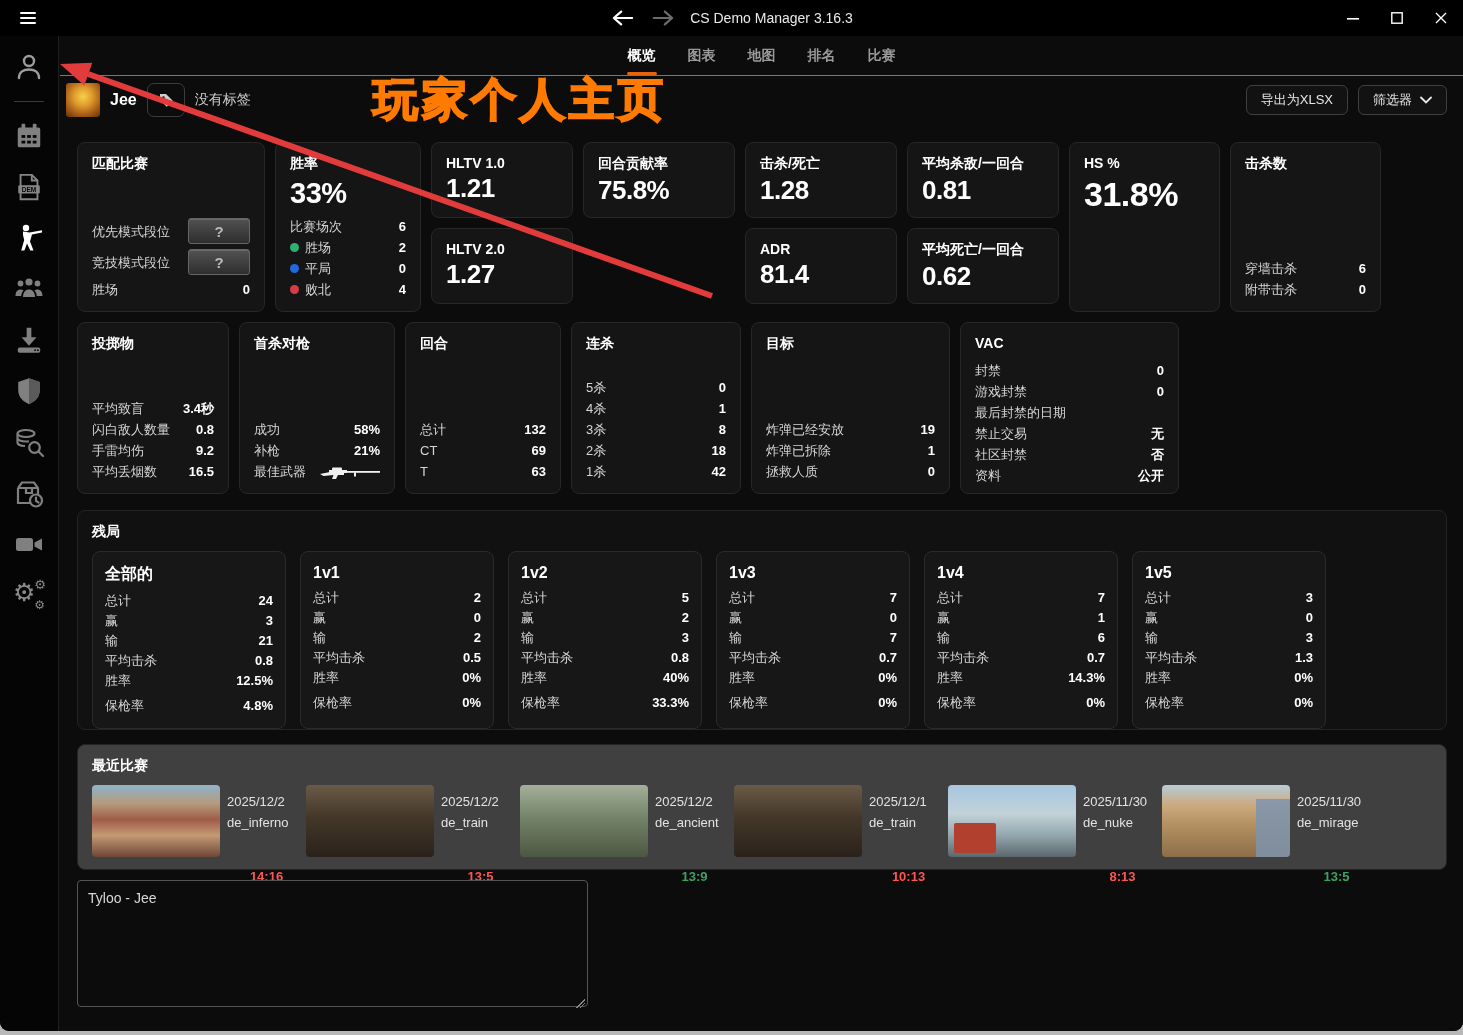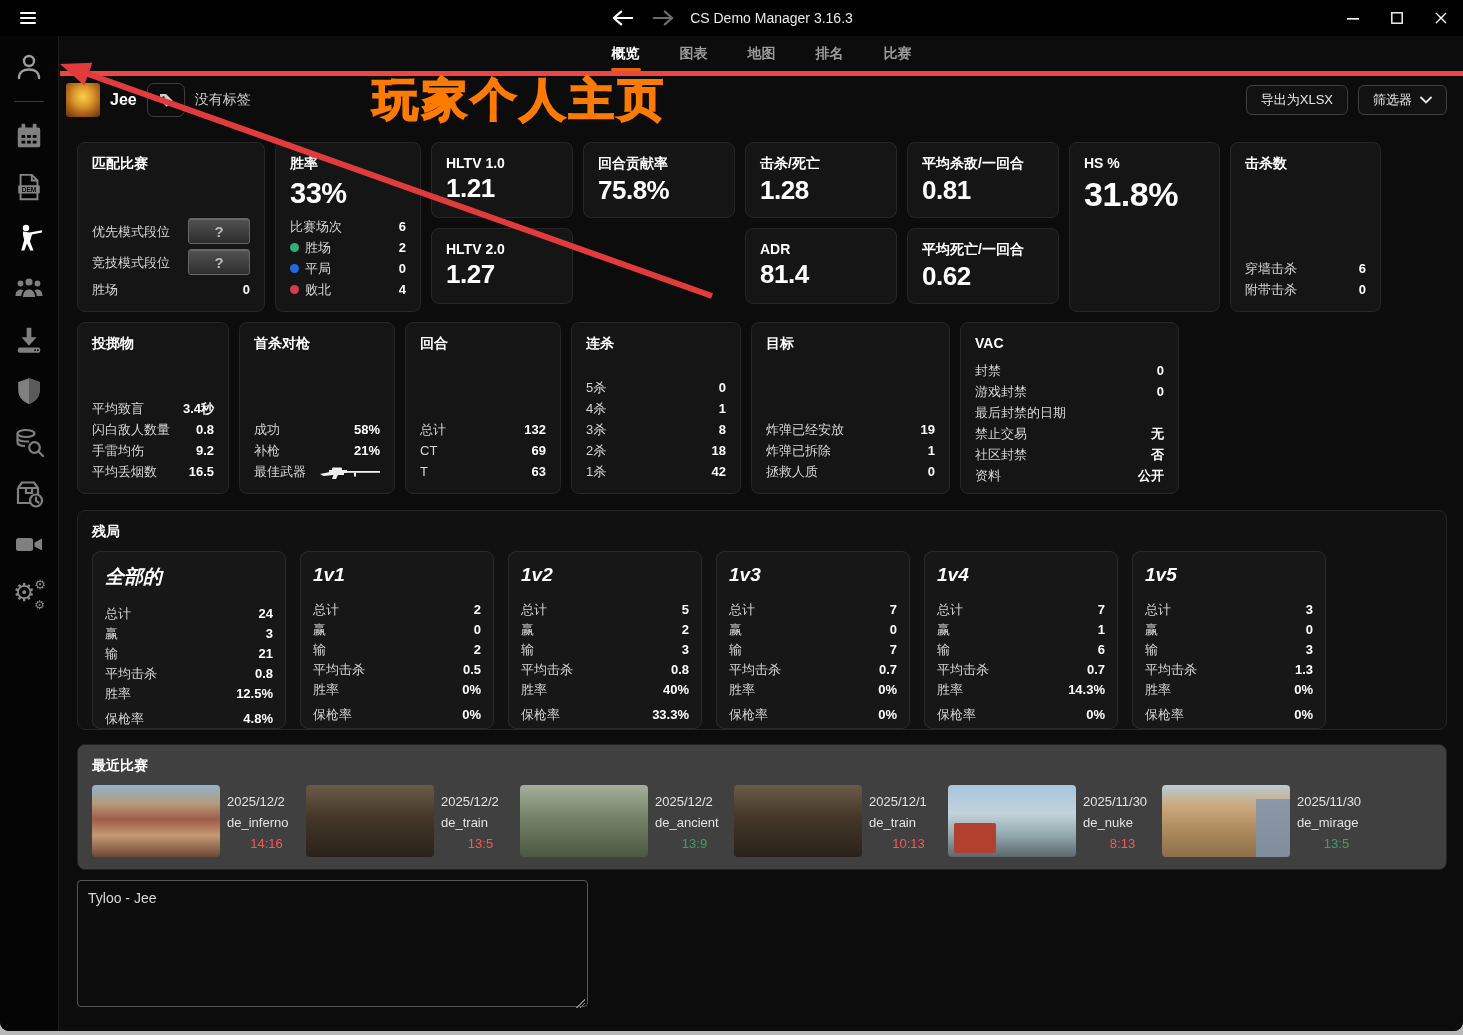--- a/index.html
+++ b/index.html
@@ -29,22 +29,22 @@
     padding-top:14px; gap:17px; z-index:4; }
   .side-icon { width:34px; height:34px; display:flex; align-items:center; justify-content:center; }
   .side-divider { width:30px; height:1px; background:#3a3a3a; }
   .gear-wrap { position:relative; width:34px; height:34px; color:#8a8a8a; }
   .gear-big { position:absolute; left:1px; top:2px; font-size:25px; line-height:25px; }
   .gear-s1 { position:absolute; right:0px; top:0px; font-size:13px; line-height:13px; }
   .gear-s2 { position:absolute; right:1px; bottom:1px; font-size:12px; line-height:12px; }
 
   
   .main { position:absolute; top:36px; left:60px; right:0; bottom:0; background:#0c0c0c; }
-  .tabsbar { height:40px; border-bottom:5px solid #ef4444; display:flex; justify-content:center;
-    align-items:stretch; gap:40px; }
+  .tabsbar { height:40px; border-bottom:1px solid #ef4444; display:flex; justify-content:center;
+    align-items:stretch; gap:32px; }
   .tab { display:flex; align-items:center; color:#9a9a9a; font-size:14px; font-weight:bold;
     position:relative; cursor:pointer; }
   .tab.active { color:#fff; }
   .tab.active::after { content:""; position:absolute; bottom:0; left:50%; transform:translateX(-50%);
     width:30px; height:3px; background:#e8630c; border-radius:2px; }
 
   .player-row { height:48px; display:flex; align-items:center; gap:10px; padding:0 16px 0 6px; }
   .avatar { width:34px; height:34px; border-radius:3px;
     background:radial-gradient(circle at 50% 40%, #f6d14c 0%, #e09a2c 35%, #a45a16 70%, #5e3109 100%); }
   .player-name { color:#fff; font-size:16px; font-weight:bold; }
@@ -92,21 +92,21 @@
   .c-vac .rows { margin-top:10px; }
   .awp { height:14px; }
 
   
   .clutch { margin:16px 16px 0 17px; background:#111; border:1px solid #242424; border-radius:8px;
     padding:12px 14px; height:220px; }
   .section-title { color:#fff; font-size:14px; font-weight:bold; }
   .clutch-cards { display:flex; gap:14px; margin-top:10px; }
   .clutch-card { width:194px; height:178px; background:#171717; border:1px solid #2a2a2a;
     border-radius:8px; padding:12px; display:flex; flex-direction:column; }
-  .clutch-card .card-title { font-size:19px; margin-bottom:14px;font-style:italic; }
+  .clutch-card .card-title { font-size:16px; margin-bottom:6px; }
   .clutch-card .stat-row { line-height:20px; }
   .bar-track { height:3px; background:#3a3a3a; border-radius:2px; margin:2px 0 3px; overflow:hidden; }
   .bar-fill { height:100%; border-radius:2px; }
   .bar-fill.green { background:#3cab7c; } .bar-fill.orange { background:#f0a13a; }
 
   
   .recent { margin:14px 16px 0 17px; background:#404040; border:1px solid #242424; border-radius:8px;
     padding:12px 14px; height:126px; }
   .matches { display:flex; margin-top:10px; }
   .match-item { display:flex; width:214px; cursor:pointer; }
@@ -114,21 +114,21 @@
   .t-inferno { background:linear-gradient(180deg,#8fb3cc 0%,#b59a7c 26%,#a05c48 48%,#c49a74 70%,#6e4636 100%); }
   .t-train { background:linear-gradient(180deg,#6a5a48 0%,#443729 45%,#2a221a 100%); }
   .t-ancient { background:linear-gradient(180deg,#a4b09a 0%,#75836a 45%,#4c5741 100%); }
   .t-nuke { background:linear-gradient(180deg,#a6c6e0 0%,#c2d2d9 40%,#93a6ae 70%,#5c676d 100%); }
   .t-nuke::after { content:""; position:absolute; left:6px; bottom:4px; width:42px; height:30px;
     background:#b2402f; border-radius:2px; }
   .t-mirage { background:linear-gradient(180deg,#b9cbd7 0%,#cbaa7e 28%,#b18e60 58%,#8c6e49 100%); }
   .t-mirage::after { content:""; position:absolute; right:0; top:14px; width:34px; height:58px;
     background:#7e93ad; opacity:.85; }
   .match-text { padding:6px 0 0 7px; font-size:13px; line-height:21px; color:#e2e2e2; width:86px; }
-  .match-score { display:block; text-align:center; font-weight:normal; }
+  .match-score { display:block; text-align:center; font-weight:bold;margin-top:33px; }
   .match-score[data-result="loss"] { color:#ff5552; }
   .match-score[data-result="win"] { color:#3fa065; }
 
   
   .comment-wrap { margin:10px 16px 0 17px; }
   .comment-box { width:511px; height:127px; background:transparent; border:1px solid #555;
     border-radius:4px; color:#d8d8d8; font-size:14px; padding:9px 10px; resize:none;
     font-family:"Liberation Sans","DejaVu Sans",sans-serif; outline:none; position:relative; }
   .comment-grip { position:relative; width:511px; height:0; }
   .comment-grip::after { content:""; position:absolute; right:3px; top:-12px; width:9px; height:9px;

